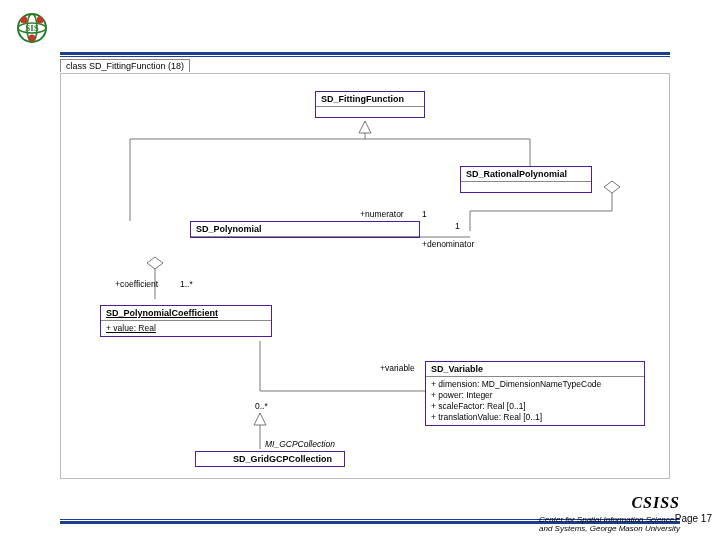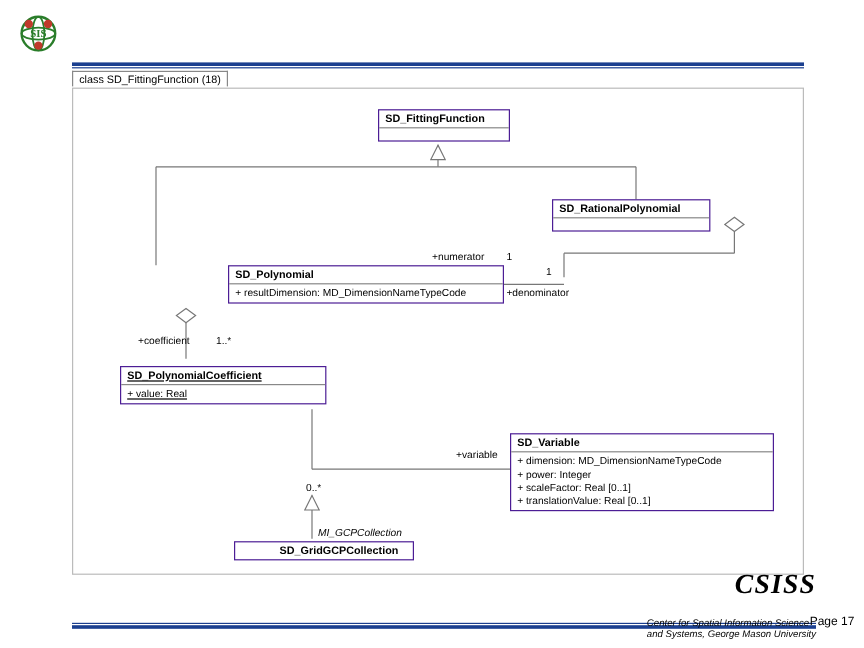--- a/index.html
+++ b/index.html
@@ -96,23 +96,23 @@
     right: 40px;
   }
   .hr-bot {
     border-top: 1px solid #1b3f8f;
     border-bottom: 3px solid #1b3f8f;
     height: 5px;
   }
   .csiss {
     position: absolute;
     right: 40px;
-    bottom: 40px;
+    bottom: 28px;
     font-family: "Times New Roman", serif;
-    font-size: 23px;
+    font-size: 16px;
     font-weight: bold;
     font-style: italic;
     letter-spacing: 1px;
   }
   .subline {
     position: absolute;
     right: 40px;
     bottom: 6px;
     font-size: 8px;
     font-style: italic;
@@ -186,32 +186,31 @@
     <div class="bd" style="height:10px;"></div>
   </div>
 
   <div class="dlabel" style="left:300px;top:148px;">+numerator</div>
   <div class="dlabel" style="left:362px;top:148px;">1</div>
   <div class="dlabel" style="left:395px;top:160px;">1</div>
   <div class="dlabel" style="left:362px;top:178px;">+denominator</div>
 
   <div class="dbox" style="left:130px;top:160px;width:230px;">
     <div class="hd">SD_Polynomial</div>
-    <div class="bd">+  resultDimension: MD_DimensionNameTypeCode</div>
   </div>
 
   <div class="dlabel" style="left:55px;top:218px;">+coefficient</div>
   <div class="dlabel" style="left:120px;top:218px;">1..*</div>
 
   <div class="dbox" style="left:40px;top:244px;width:172px;text-decoration:underline;">
     <div class="hd">SD_PolynomialCoefficient</div>
     <div class="bd">+  value: Real</div>
   </div>
 
-  <div class="dlabel" style="left:320px;top:313px;">+variable</div>
+  <div class="dlabel" style="left:320px;top:302px;">+variable</div>
   <div class="dlabel" style="left:195px;top:340px;">0..*</div>
 
   <div class="dbox" style="left:365px;top:300px;width:220px;">
     <div class="hd">SD_Variable</div>
     <div class="bd" style="white-space:pre-line;">+  dimension: MD_DimensionNameTypeCode
 +  power: Integer
 +  scaleFactor: Real [0..1]
 +  translationValue: Real [0..1]</div>
   </div>
 

